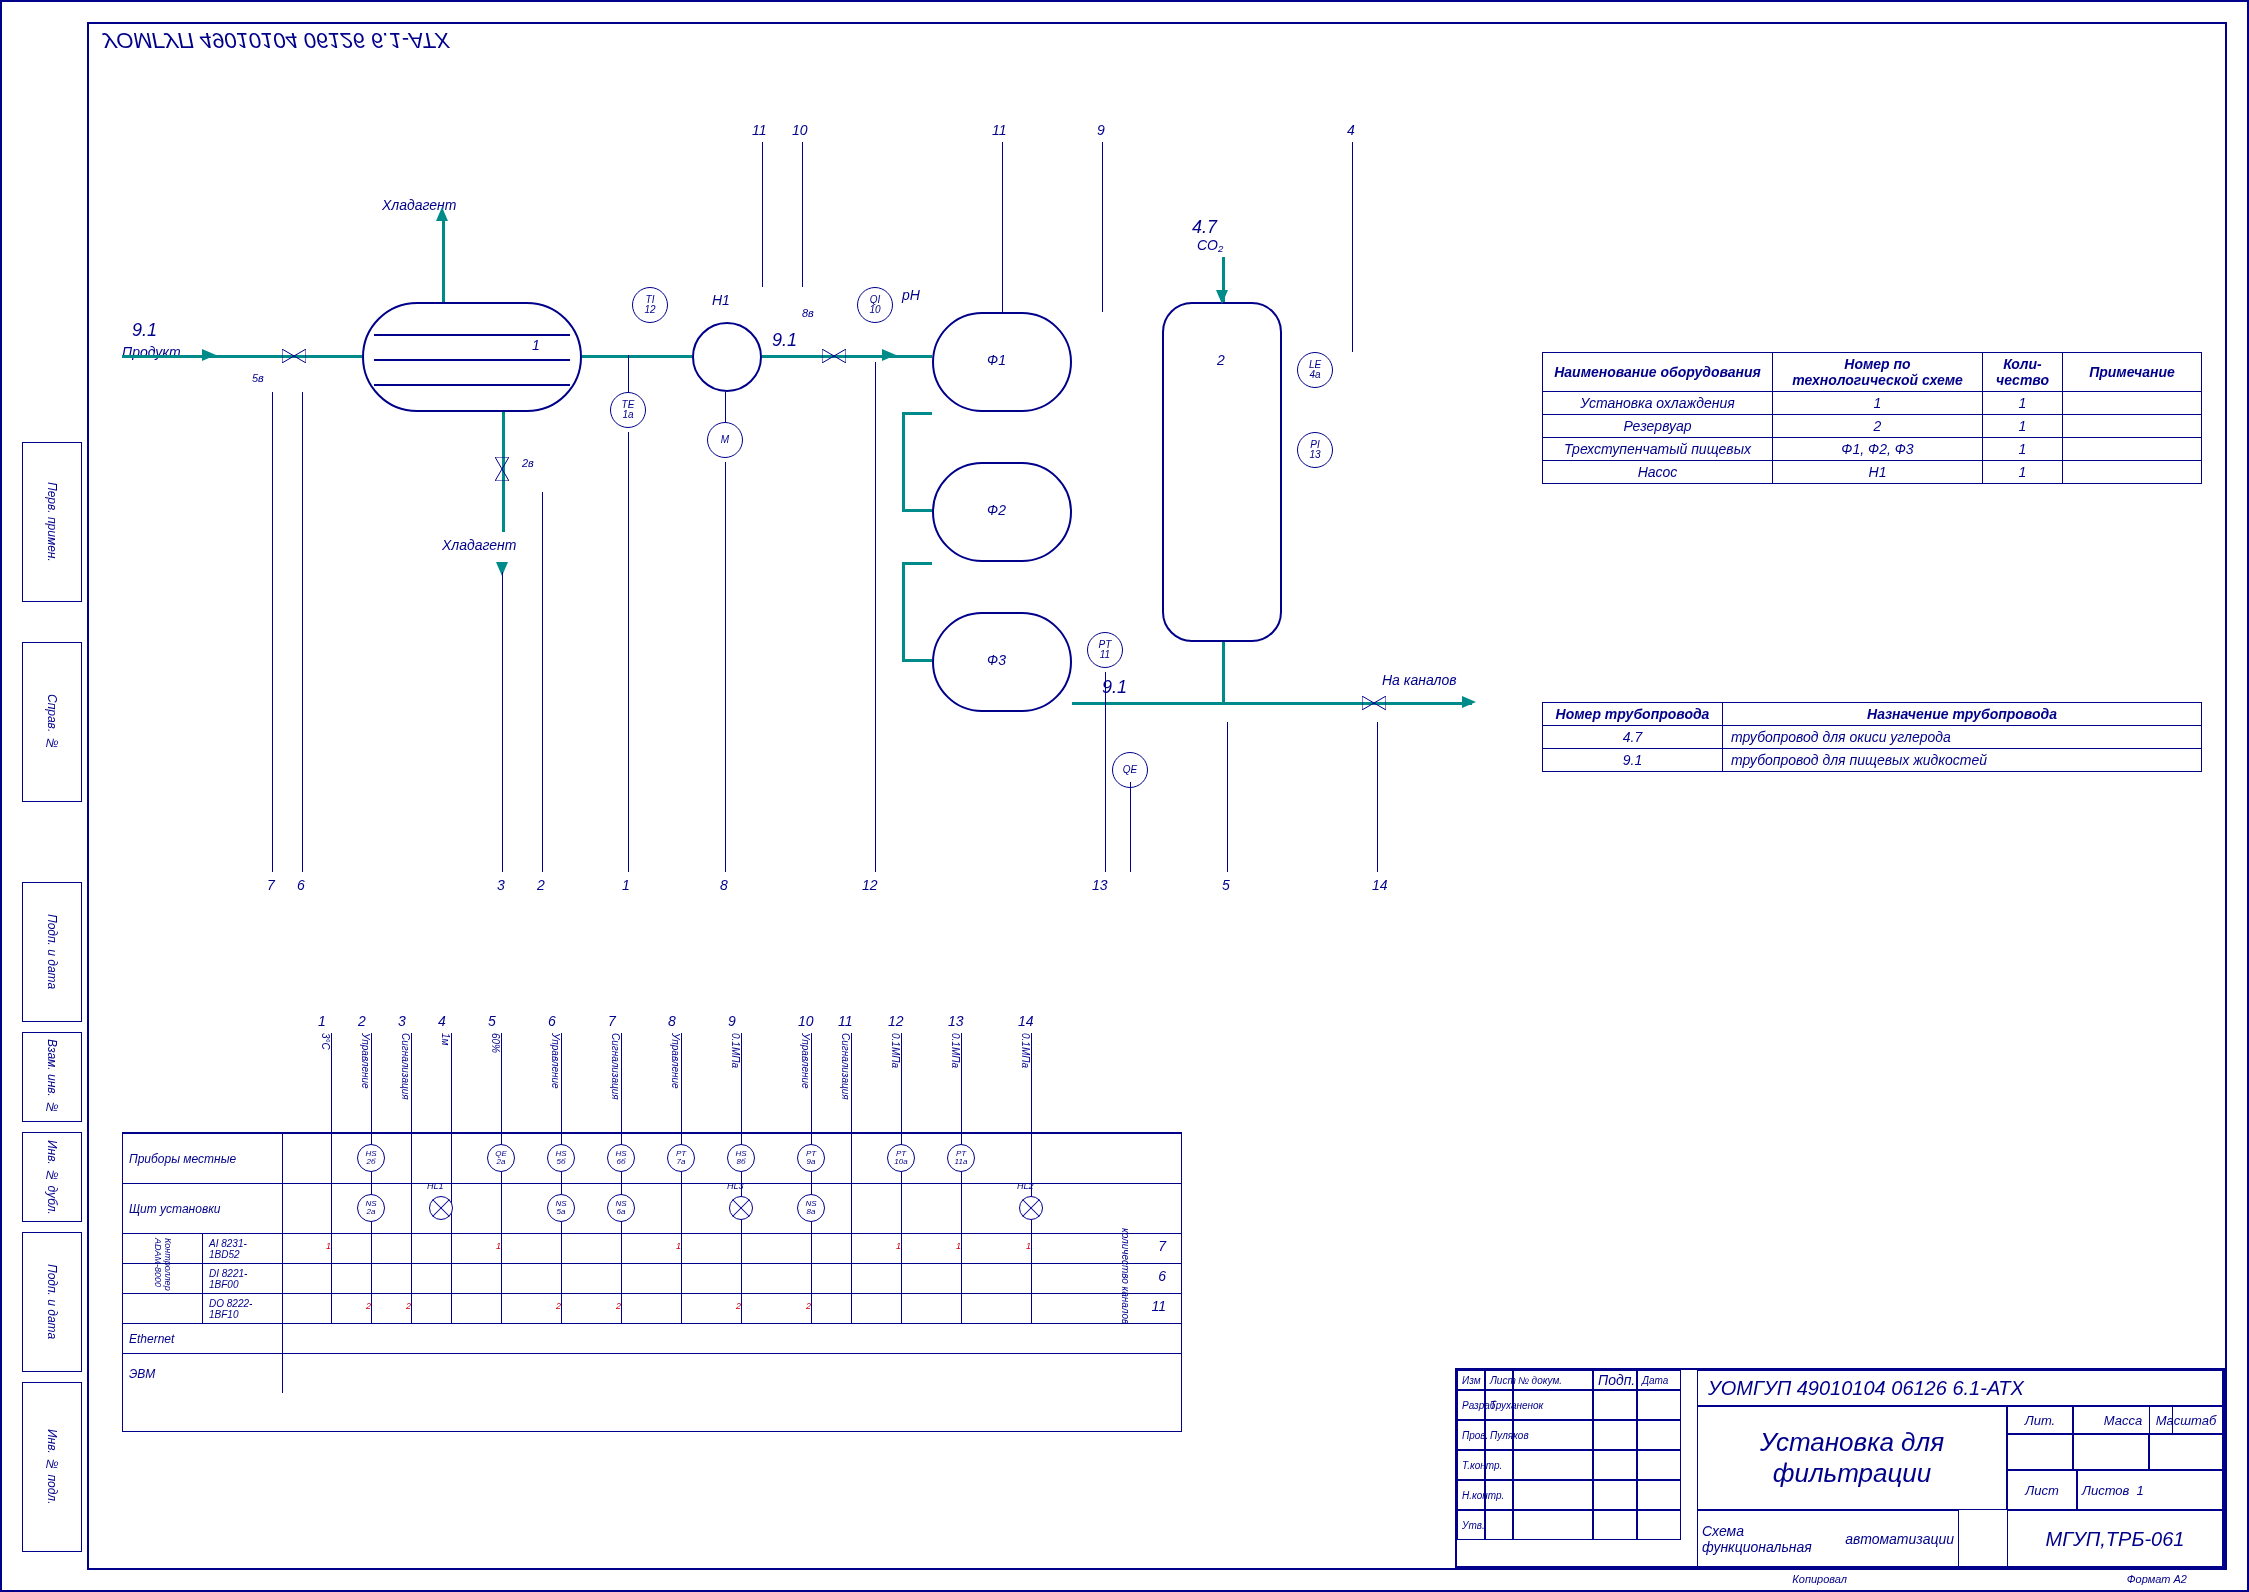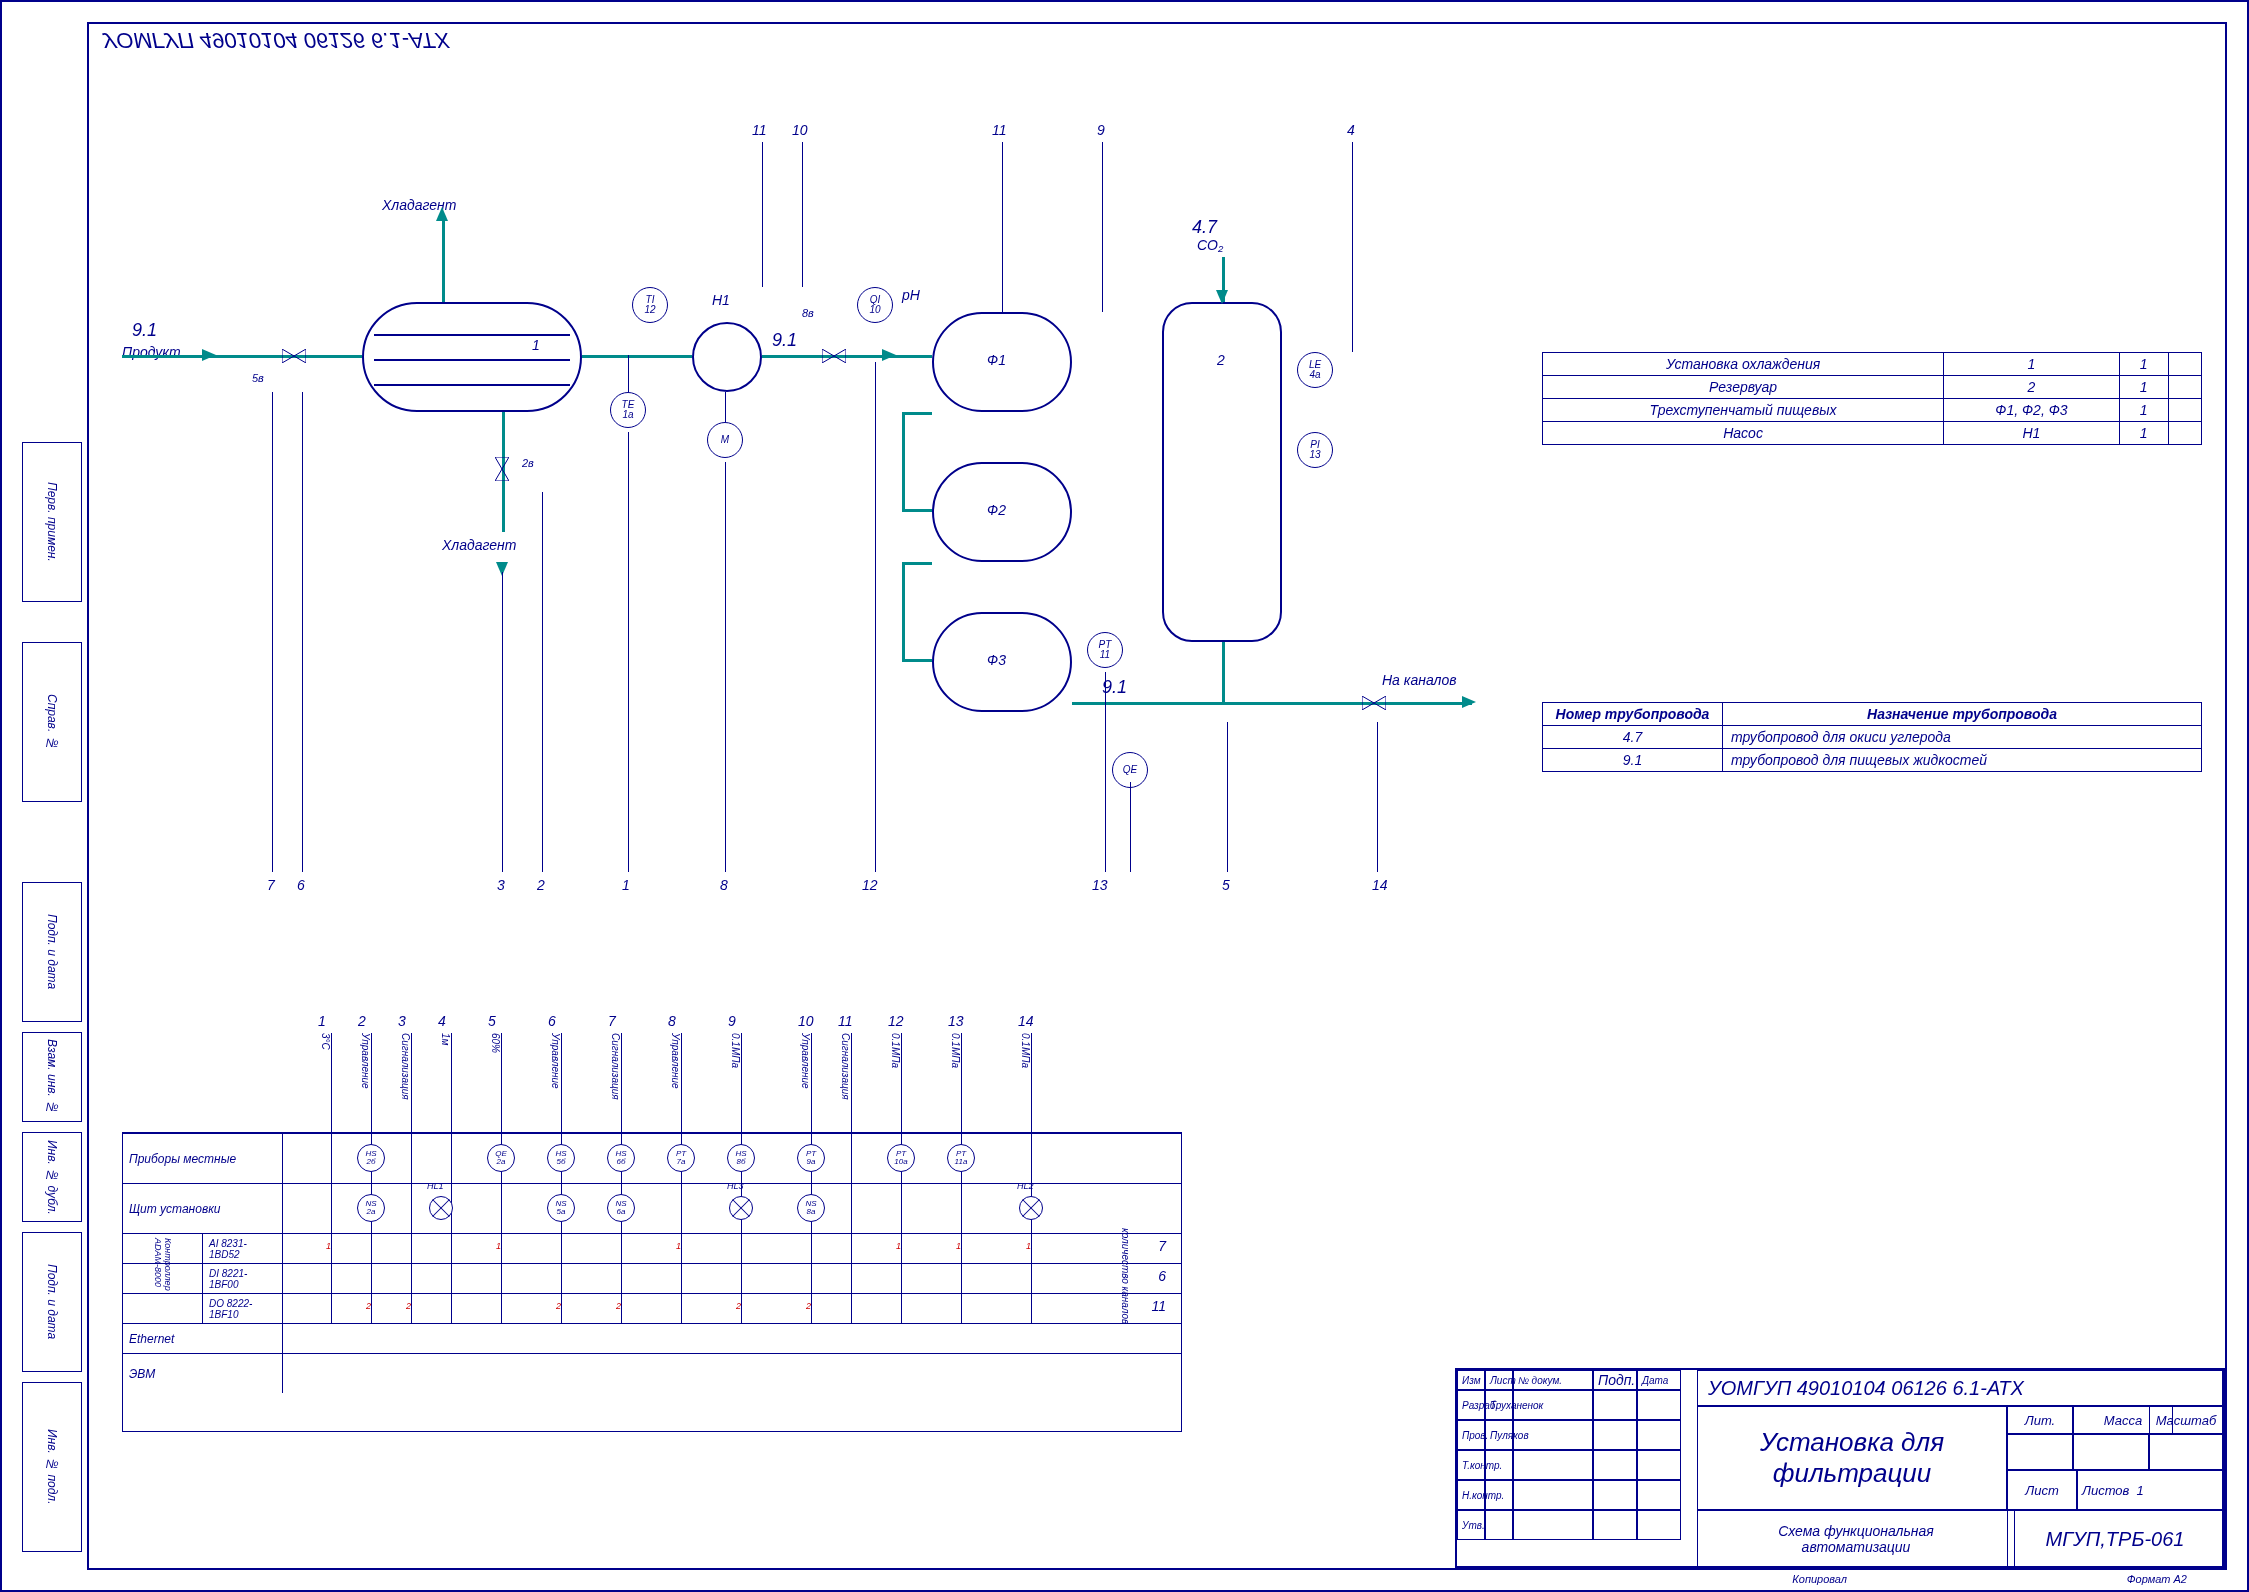--- a/index.html
+++ b/index.html
@@ -384,20 +384,26 @@
     <div class="lbl sm" style="left:990px;top:815px">13</div>
     <div class="wire wire-v" style="left:1028px;top:720px;height:90px"></div>
     <div class="lbl sm" style="left:1120px;top:815px">5</div>
     <div class="wire wire-v" style="left:1125px;top:660px;height:150px"></div>
     <div class="lbl sm" style="left:1270px;top:815px">14</div>
     <div class="wire wire-v" style="left:1275px;top:660px;height:150px"></div>
   </div>
 
   <table class="eqtbl" style="left:1540px;top:350px;width:660px">
     <tbody>
+        <tr>
+      <th style="width:230px">Наименование оборудования</th>
+      <th style="width:210px">Номер по технологической схеме</th>
+      <th style="width:80px">Коли-чество</th>
+      <th>Примечание</th>
+    </tr>
     <tr>
           <td>Установка охлаждения</td>
           <td>1</td>
           <td>1</td>
           <td></td>
         </tr>
     <tr>
           <td>Резервуар</td>
           <td>2</td>
           <td>1</td>
@@ -581,21 +587,21 @@
       <div class="lbl xs" style="position: absolute; left: 833px; top: 108px; color: rgb(204, 0, 0); font-size: 9px;">1</div>
       <div class="lbl xs" style="position: absolute; left: 903px; top: 108px; color: rgb(204, 0, 0); font-size: 9px;">1</div>
     </div>
 
   <div class="titleblock">
     <div class="tb-cell" style="left:240px;top:0;right:0;height:36px;font-size:20px;justify-content:flex-start;padding-left:10px">УОМГУП 49010104 06126 6.1-АТХ</div>
     <div class="tb-cell" style="left:240px;top:36px;width:310px;height:104px;font-size:26px;flex-direction:column">
       <span>Установка для</span>
       <span>фильтрации</span>
     </div>
-    <div class="tb-cell" style="left:240px;top:140px;width:318px;height:58px;font-size:14px;flex-direction:column">
+    <div class="tb-cell" style="left:240px;top:140px;width:262px;height:58px;font-size:14px;flex-direction:row">
       <span>Схема функциональная</span>
       <span>автоматизации</span>
     </div>
     <div class="tb-cell" style="left:550px;top:36px;width:66px;height:28px">Лит.</div>
     <div class="tb-cell" style="left:616px;top:36px;width:100px;height:28px">Масса</div>
     <div class="tb-cell" style="left:692px;top:36px;right:0;height:28px">Масштаб</div>
     <div class="tb-cell" style="left:550px;top:64px;width:66px;height:36px"></div>
     <div class="tb-cell" style="left:616px;top:64px;width:76px;height:36px"></div>
     <div class="tb-cell" style="left:692px;top:64px;right:0;height:36px"></div>
     <div class="tb-cell" style="left:550px;top:100px;width:70px;height:40px">Лист</div>

